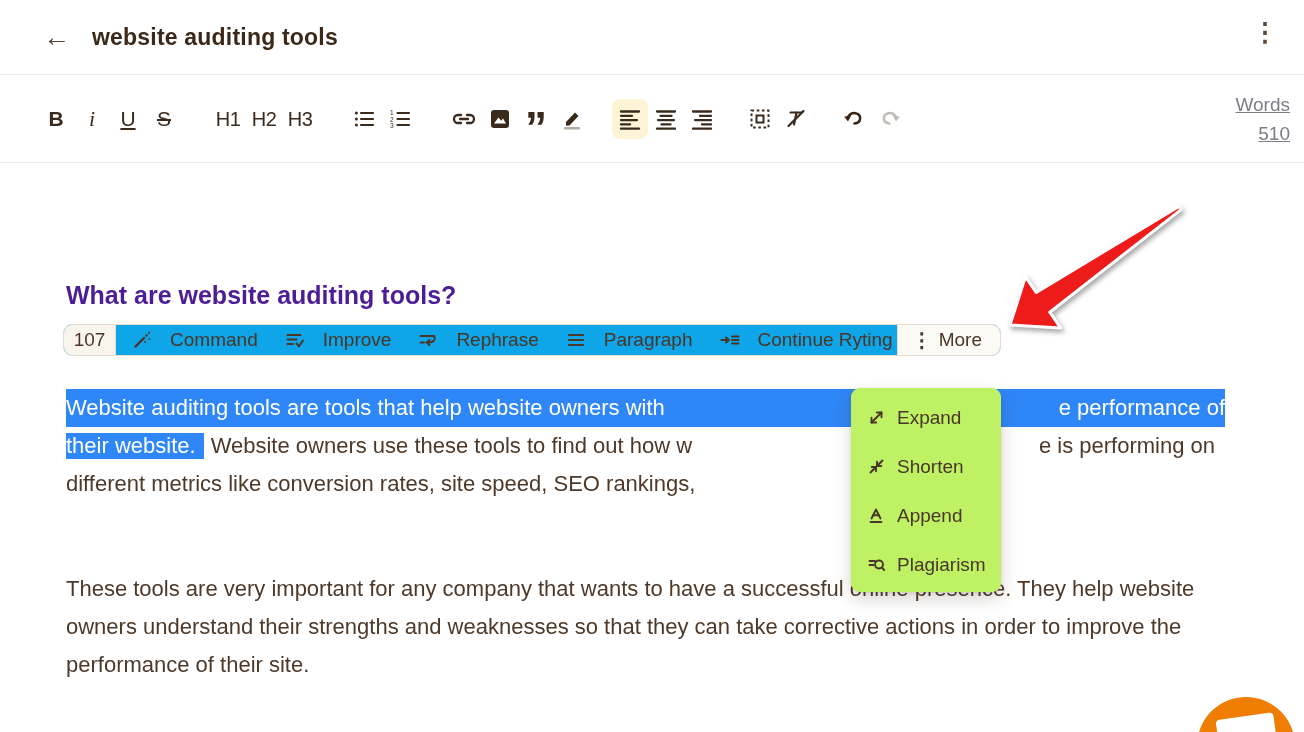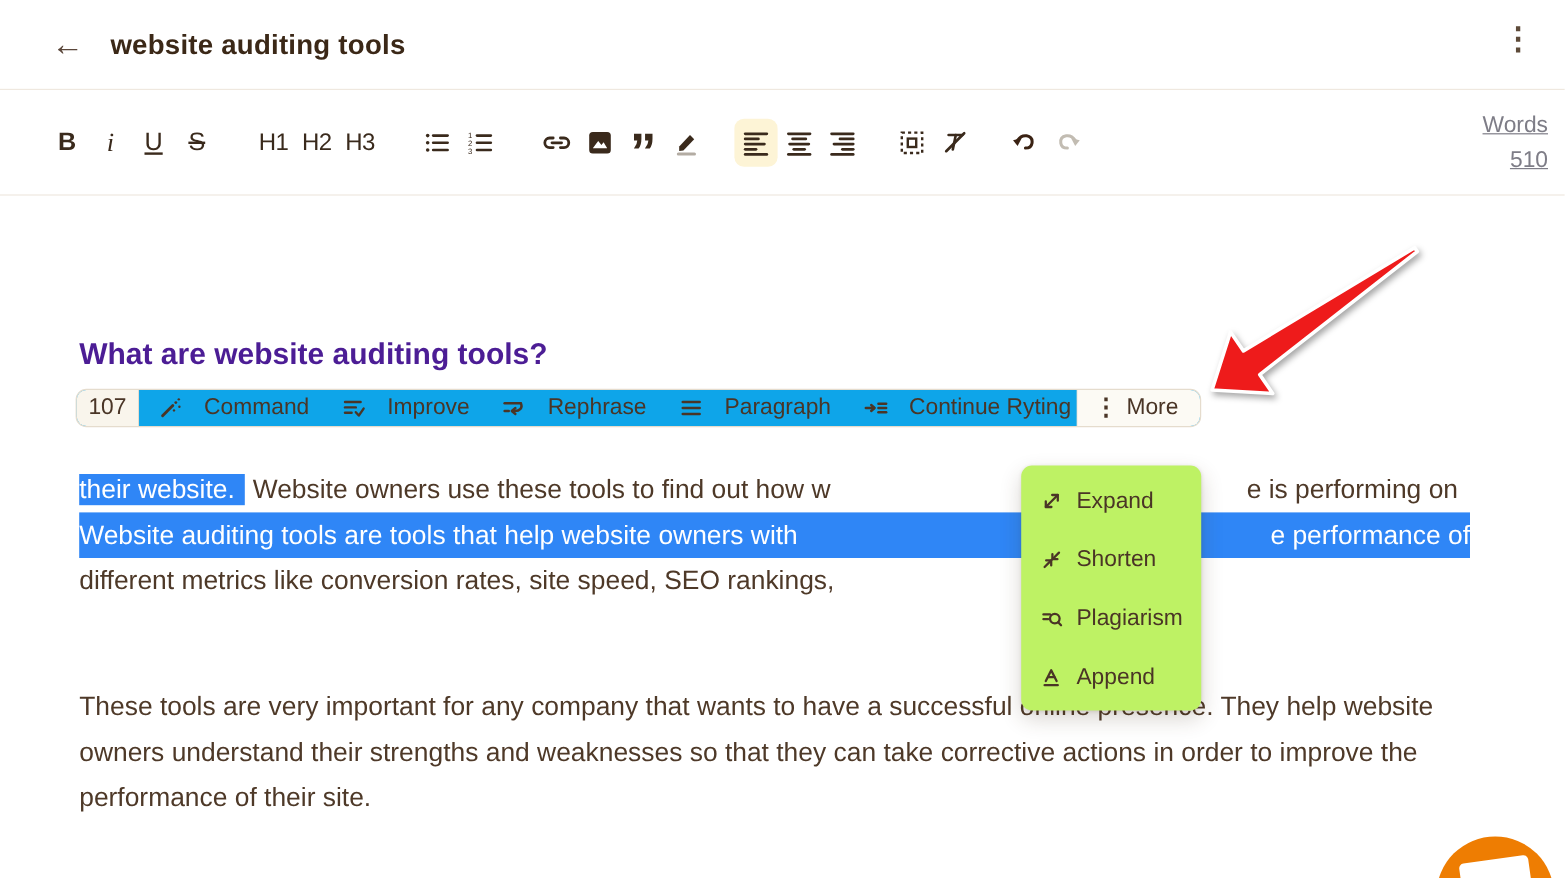--- a/index.html
+++ b/index.html
@@ -323,31 +323,31 @@
       <span>Continue Ryting</span>
     </div>
   </div>
   <div class="cmd-more">
     <span class="more-dots">⋮</span>
     <span>More</span>
   </div>
 </div>
 
 <div class="p1">
+  <div class="p1-line line1">
+    <span>Website auditing tools are tools that help website owners with</span>
+    <span class="gap"></span>
+    <span>e performance of</span>
+  </div>
   <div class="p1-line line2">
     <span class="sel">their website.</span>
     <span class="after-sel">Website owners use these tools to find out how w</span>
     <span class="gap"></span>
     <span>e is performing on</span>
   </div>
-  <div class="p1-line line1">
-    <span>Website auditing tools are tools that help website owners with</span>
-    <span class="gap"></span>
-    <span>e performance of</span>
-  </div>
   <div class="p1-line">
     <span>different metrics like conversion rates, site speed, SEO rankings,</span>
   </div>
 </div>
 
 <div class="p2">These tools are very important for any company that wants to have a successful online presence. They help website owners understand their strengths and weaknesses so that they can take corrective actions in order to improve the performance of their site.</div>
 
 <div class="dropdown">
   <div class="dd-item">
     <span>
@@ -365,39 +365,39 @@
         <line x1="15.5" y1="3.5" x2="10" y2="9"></line>
         <path d="M10 4.8 V9 H14.2"></path>
         <line x1="3.5" y1="15.5" x2="9" y2="10"></line>
         <path d="M4.8 10 H9 V14.2"></path>
       </svg>
     </span>
     <span>Shorten</span>
   </div>
   <div class="dd-item">
     <span>
+      <svg width="19" height="19" viewBox="0 0 19 19" fill="none" stroke="#4a3526" stroke-width="1.9" stroke-linecap="round" stroke-linejoin="round">
+        <path d="M4.5 12.5 L9 3.5 L13.5 12.5"></path>
+        <line x1="6.3" y1="9.3" x2="11.7" y2="9.3"></line>
+        <line x1="3.5" y1="16" x2="14.5" y2="16"></line>
+      </svg>
+    </span>
+    <span>Append</span>
+  </div>
+  <div class="dd-item">
+    <span>
       <svg width="19" height="19" viewBox="0 0 19 19" fill="none" stroke="#4a3526" stroke-width="1.9" stroke-linecap="round">
         <line x1="2.5" y1="6" x2="8" y2="6"></line>
         <line x1="2.5" y1="10" x2="6.5" y2="10"></line>
         <circle cx="12" cy="9.5" r="4"></circle>
         <line x1="14.8" y1="12.5" x2="17.2" y2="15"></line>
       </svg>
     </span>
     <span>Plagiarism</span>
   </div>
-  <div class="dd-item">
-    <span>
-      <svg width="19" height="19" viewBox="0 0 19 19" fill="none" stroke="#4a3526" stroke-width="1.9" stroke-linecap="round" stroke-linejoin="round">
-        <path d="M4.5 12.5 L9 3.5 L13.5 12.5"></path>
-        <line x1="6.3" y1="9.3" x2="11.7" y2="9.3"></line>
-        <line x1="3.5" y1="16" x2="14.5" y2="16"></line>
-      </svg>
-    </span>
-    <span>Append</span>
-  </div>
 </div>
 
 <div class="arrow-wrap">
   <svg width="210" height="145" viewBox="0 0 210 145" style="filter:drop-shadow(2.5px 3.5px 2.5px rgba(0,0,0,.35));">
     <polygon points="25,133 40.4,84.7 51.2,100.4 193.9,14.4 196.1,17.6 64.8,120.2 75.6,135.9" fill="#ee1b1b" stroke="#ffffff" stroke-width="3" stroke-linejoin="round"></polygon>
   </svg>
 </div>
 
 <div class="chat-widget">
   <div class="chat-bubble"></div>

